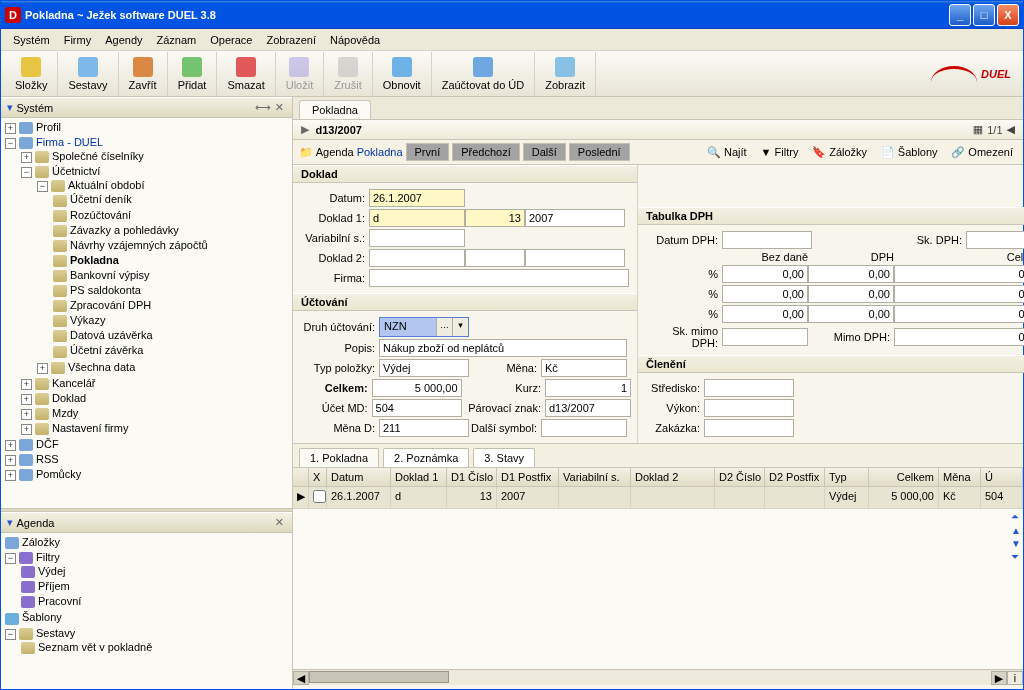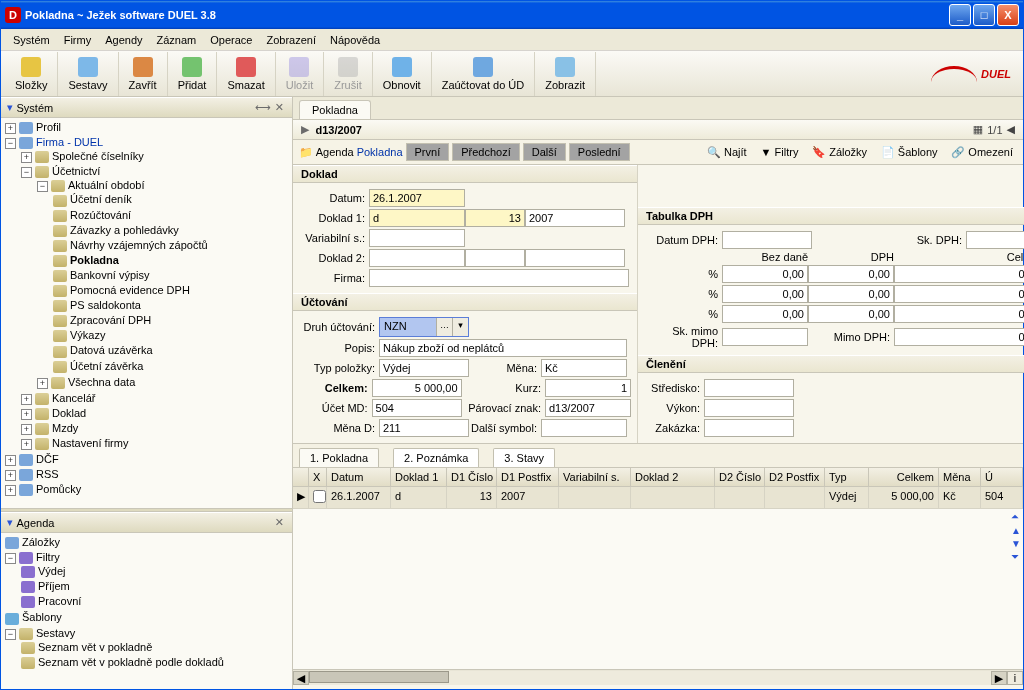--- a/index.html
+++ b/index.html
@@ -47,21 +47,21 @@
 .navbar .act { padding:2px 4px; cursor:pointer;}
 .form { flex:0 0 auto; padding:0; display:flex;align-items:flex-end; }
 .formcol { border-right:1px solid #d6d3c4; }
 .groupt { background: linear-gradient(#f3f0e4,#eae6d0); border-top:1px solid #fff; border-bottom:1px solid #c9c6b8; padding:2px 8px; font-weight:bold; }
 .fields { padding:4px 6px; }
 .frow { display:flex; align-items:center; margin:2px 0; }
 .frow label { text-align:right; padding-right:4px; }
 .frow input, .frow .inp { border:1px solid #b1afa1; background:#fff; height:18px; padding:1px 3px; }
 .inp.flat { background:#fef7c6; }
 .numc { text-align:right; }
-.tabs2 { display:flex; gap:14px; padding:4px 6px 0; background:#f4f1e3; border-top:1px solid #c9c6b8;}
+.tabs2 { display:flex; gap:4px; padding:4px 6px 0; background:#f4f1e3; border-top:1px solid #c9c6b8;}
 .tabs2 .t2 { background:#fff; border:1px solid #c3c0b0; border-bottom:none; padding:3px 10px; cursor:pointer; border-radius:2px 2px 0 0;}
 .tabs2 .t2.act { background:#fbfaf4; font-weight:normal;}
 .grid { border-top:1px solid #c9c6b8; background:#fff; }
 .gridhdr { display:flex; background: linear-gradient(#f3f0e4,#e2ddc6); border-bottom:1px solid #c9c6b8;}
 .gcell { border-right:1px solid #c9c6b8; padding:3px 4px; overflow:hidden; white-space:nowrap;}
 .gridrow { display:flex; background:#e8e4d2; border-bottom:1px solid #d6d3c4;}
 .gridrow .gcell { border-right:1px solid #d6d3c4; }
 .gridarea { height:160px; background:#fbfaf4; position:relative;}
 .hscroll { height:16px; background:#e8e5d6; border-top:1px solid #c9c6b8; display:flex; align-items:center;}
 .hscroll .harrow { width:16px; height:14px; background:#d6d3c4; border:1px solid #b1afa1; text-align:center; line-height:12px; cursor:pointer;}
@@ -160,21 +160,20 @@
               <li><span class="tog">−</span><span class="fico fold"></span><span class="lbl">Účetnictví</span>
                 <ul>
                   <li><span class="tog">−</span><span class="fico fold"></span><span class="lbl">Aktuální období</span>
                     <ul>
                       <li><span class="fico fold"></span><span class="lbl">Účetní deník</span></li>
                       <li><span class="fico fold"></span><span class="lbl">Rozúčtování</span></li>
                       <li><span class="fico fold"></span><span class="lbl">Závazky a pohledávky</span></li>
                       <li><span class="fico fold"></span><span class="lbl">Návrhy vzájemných zápočtů</span></li>
                       <li class="bold"><span class="fico fold"></span><span class="lbl">Pokladna</span></li>
                       <li><span class="fico fold"></span><span class="lbl">Bankovní výpisy</span></li>
-                      <li><span class="fico fold"></span><span class="lbl">Pomocná evidence DPH</span></li>
                       <li><span class="fico fold"></span><span class="lbl">PS saldokonta</span></li>
                       <li><span class="fico fold"></span><span class="lbl">Zpracování DPH</span></li>
                       <li><span class="fico fold"></span><span class="lbl">Výkazy</span></li>
                       <li><span class="fico fold"></span><span class="lbl">Datová uzávěrka</span></li>
                       <li><span class="fico fold"></span><span class="lbl">Účetní závěrka</span></li>
                     </ul>
                   </li>
                   <li><span class="tog">+</span><span class="fico fold"></span><span class="lbl">Všechna data</span></li>
                 </ul>
               </li>
@@ -202,21 +201,20 @@
             <ul>
               <li><span class="fico" style="background:#8a6fcf"></span><span class="lbl">Výdej</span></li>
               <li><span class="fico" style="background:#8a6fcf"></span><span class="lbl">Příjem</span></li>
               <li><span class="fico" style="background:#8a6fcf"></span><span class="lbl">Pracovní</span></li>
             </ul>
           </li>
           <li><span class="fico" style="background:#6aaedb"></span><span class="lbl">Šablony</span></li>
           <li><span class="tog">−</span><span class="fico fold"></span><span class="lbl">Sestavy</span>
             <ul>
               <li><span class="fico fold"></span><span class="lbl">Seznam vět v pokladně</span></li>
-              <li><span class="fico fold"></span><span class="lbl">Seznam vět v pokladně podle dokladů</span></li>
             </ul>
           </li>
         </ul>
       </div>
     </div>
 
     <div class="rightcol">
       <div class="tabrow">
         <span class="tab">Pokladna</span>
       </div>

